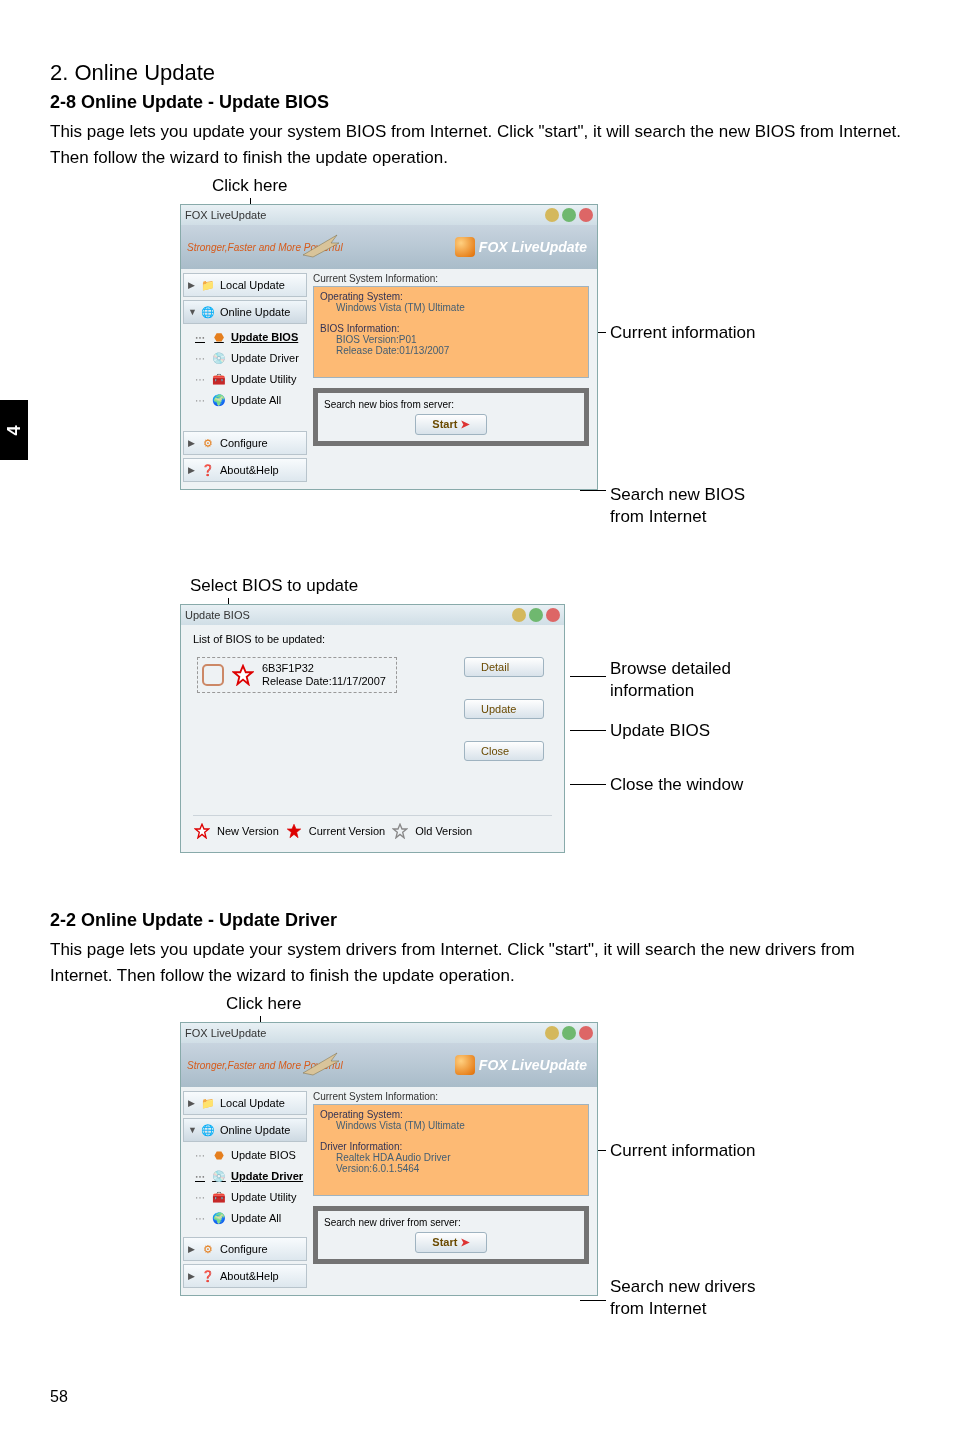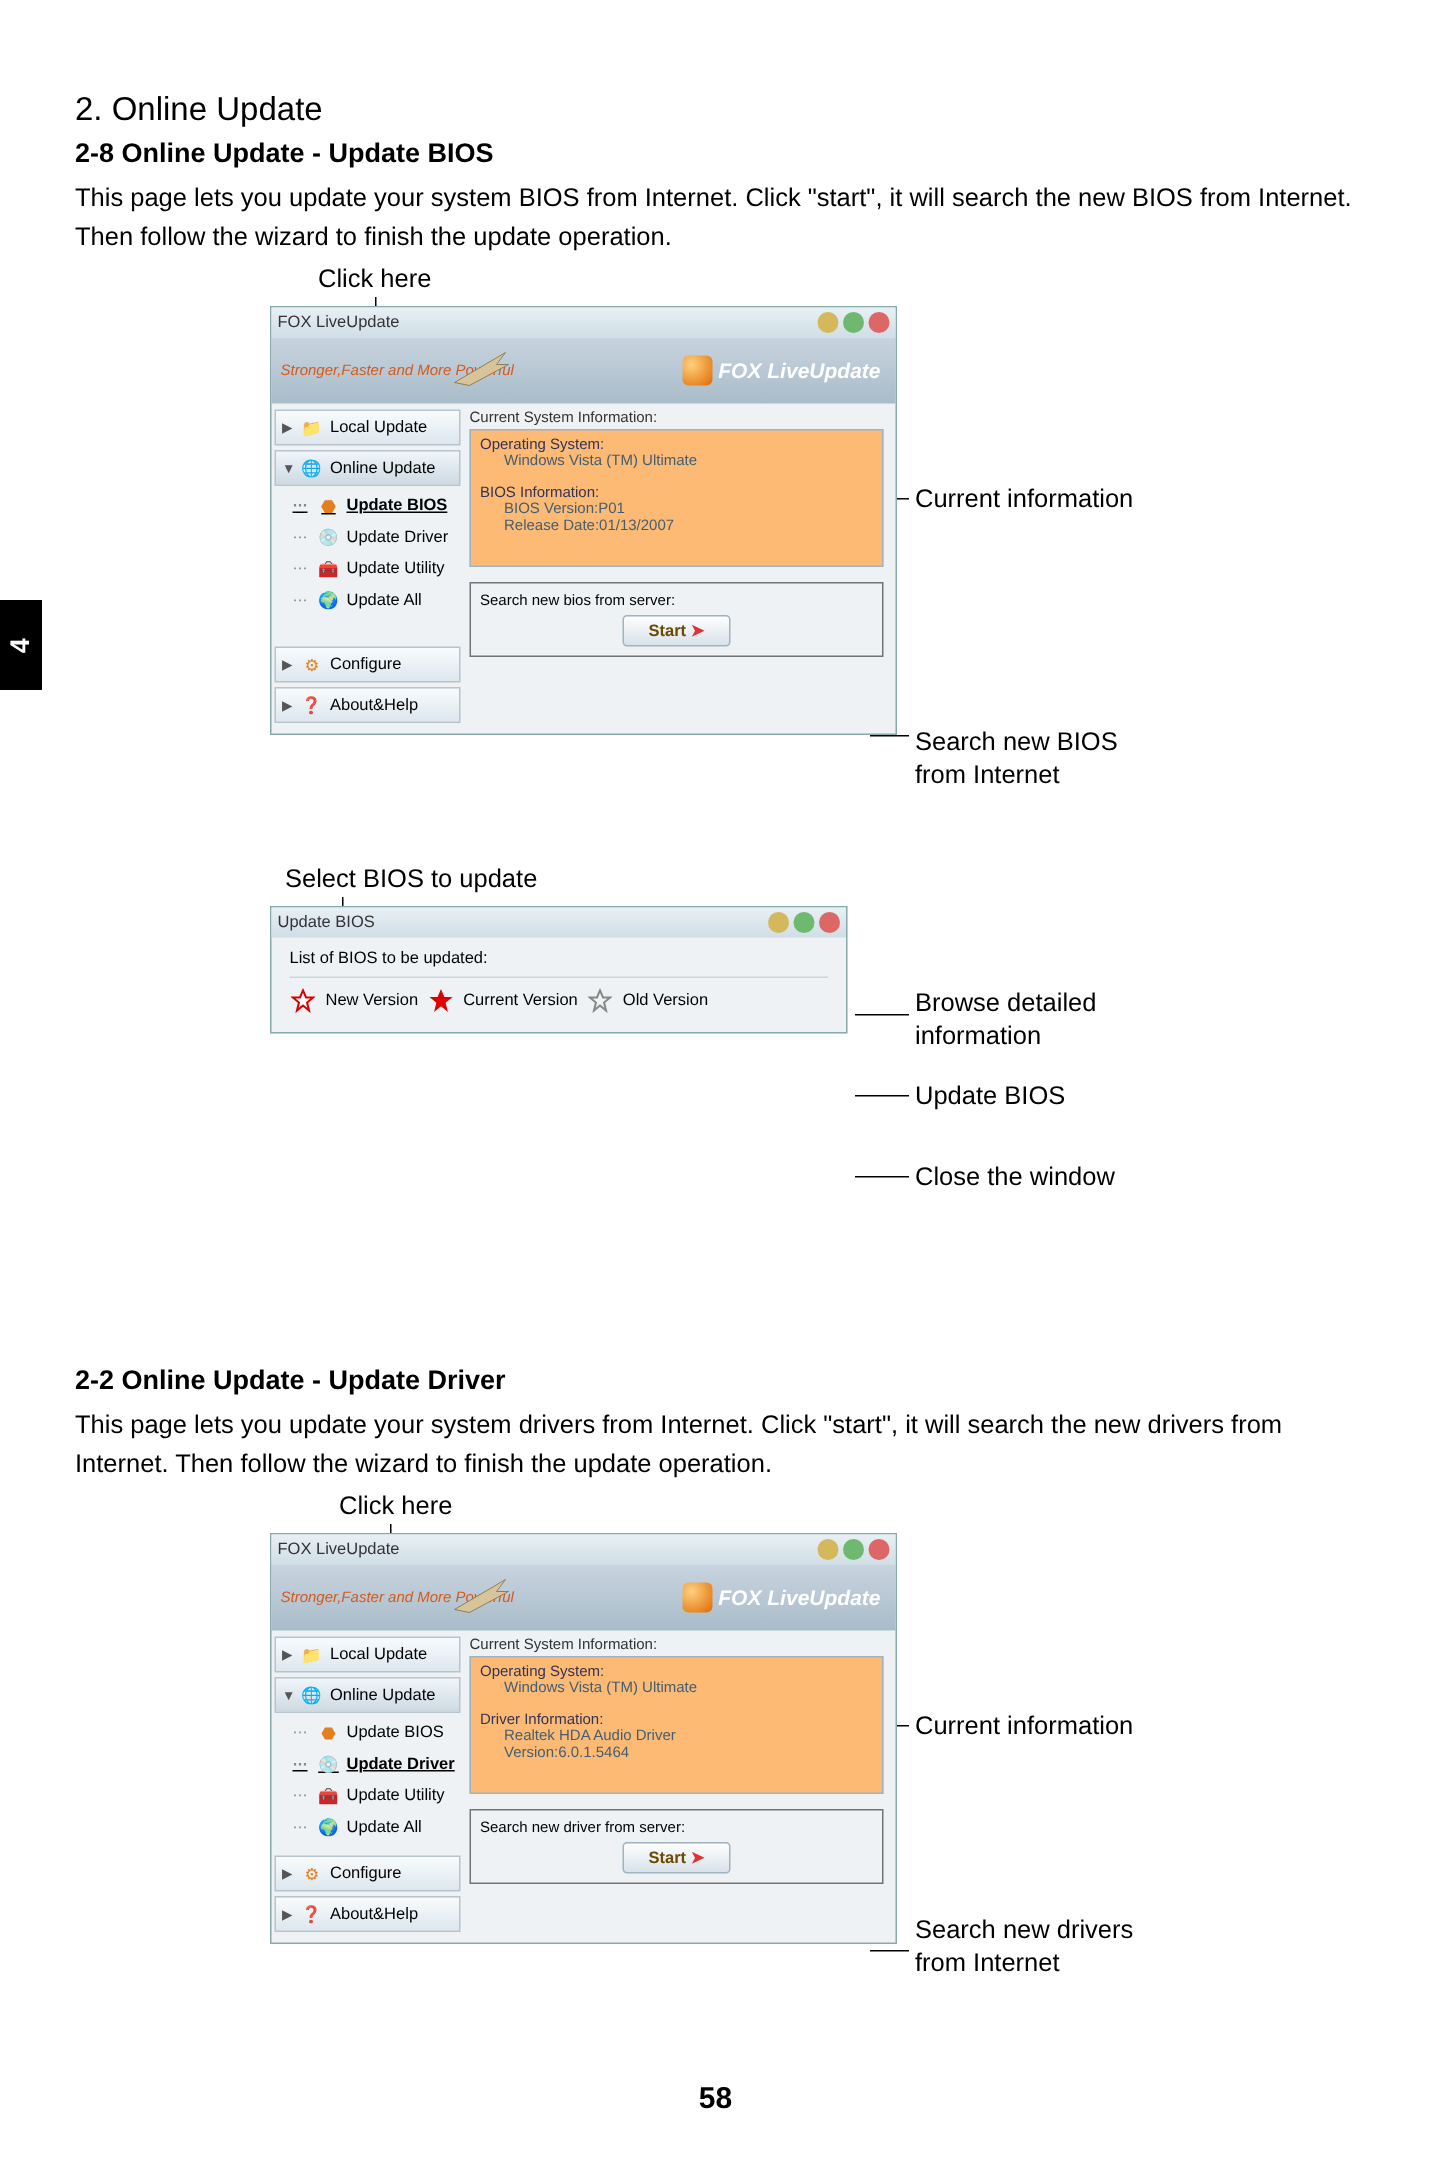--- a/index.html
+++ b/index.html
@@ -110,21 +110,21 @@
     background:#fdba74;
     padding:4px 6px;
     font-size:10px;
     color:#435e73;
     height:92px;
   }
   .info-box .h { color:#335; }
   .info-box .indent { margin-left:16px; }
   .search-box {
     margin-top:10px;
-    border:1px solid #737373;
+    border:5px solid #737373;
     padding:6px;
   }
   .start-btn, .win-btn {
     display:inline-block;
     border:1px solid #9fb3c0;
     border-radius:3px;
     background: linear-gradient(#fefefe,#d8e2ea);
     font-size:11px; color:#6a4a00;
     padding:3px 16px;
     cursor:pointer;
@@ -158,21 +158,21 @@
     width:80px; display:flex; flex-direction:column; gap:22px;
   }
   .legend {
     margin-top:6px;
     display:flex; align-items:center; gap:6px;
     font-size:11px;
     border-top:1px solid #ccd4da;
     padding-top:6px;
   }
   .legend .star { transform: scale(0.9);}
-  .page-num { text-align:center; font-size:20px; margin-top:20px;font-weight:bold;}
+  .page-num { text-align:left; font-size:16px; margin-top:20px;}
 
   
   .ic-blue  { color:#2a72c8; }
   .ic-orange{ color:#e57f1e; }
   .ic-green { color:#3a9a3a; }
   .ic-teal  { color:#1fa8a8; }
   .ic-globe { color:#2a8f2a; }
 </style>
 </head>
 <body>
@@ -307,20 +307,39 @@
     <div class="titlebar">
       <span>Update BIOS</span>
       <span class="wbuttons">
         <span class="min"></span>
         <span class="max"></span>
         <span class="close"></span>
       </span>
     </div>
     <div class="dlg-body">
       <div>List of BIOS to be updated:</div>
+      <div class="bios-list">
+        <div class="bios-entry">
+          <span style="width:22px;height:22px;border:2px solid #c86; border-radius:5px; display:inline-block;"></span>
+          <span class="star">
+            <svg width="22" height="22" viewBox="0 0 24 24">
+                <polygon points="12,2 15,9 22,9 16,14 18,22 12,17 6,22 8,14 2,9 9,9" fill="#fff" stroke="#d00" stroke-width="2"></polygon>
+              </svg>
+          </span>
+          <span class="entry-text">
+            <div>6B3F1P32</div>
+            <div>Release Date:11/17/2007</div>
+          </span>
+        </div>
+        <div class="dlg-side-btns">
+          <span class="win-btn">Detail</span>
+          <span class="win-btn">Update</span>
+          <span class="win-btn">Close</span>
+        </div>
+      </div>
       <div class="legend">
         <span class="star">
           <svg width="18" height="18" viewBox="0 0 24 24">
               <polygon points="12,2 15,9 22,9 16,14 18,22 12,17 6,22 8,14 2,9 9,9" fill="#fff" stroke="#d00" stroke-width="2"></polygon>
             </svg>
         </span>
         <span>New Version</span>
         <span class="star">
           <svg width="18" height="18" viewBox="0 0 24 24">
               <polygon points="12,2 15,9 22,9 16,14 18,22 12,17 6,22 8,14 2,9 9,9" fill="#d00" stroke="#d00" stroke-width="1"></polygon>

